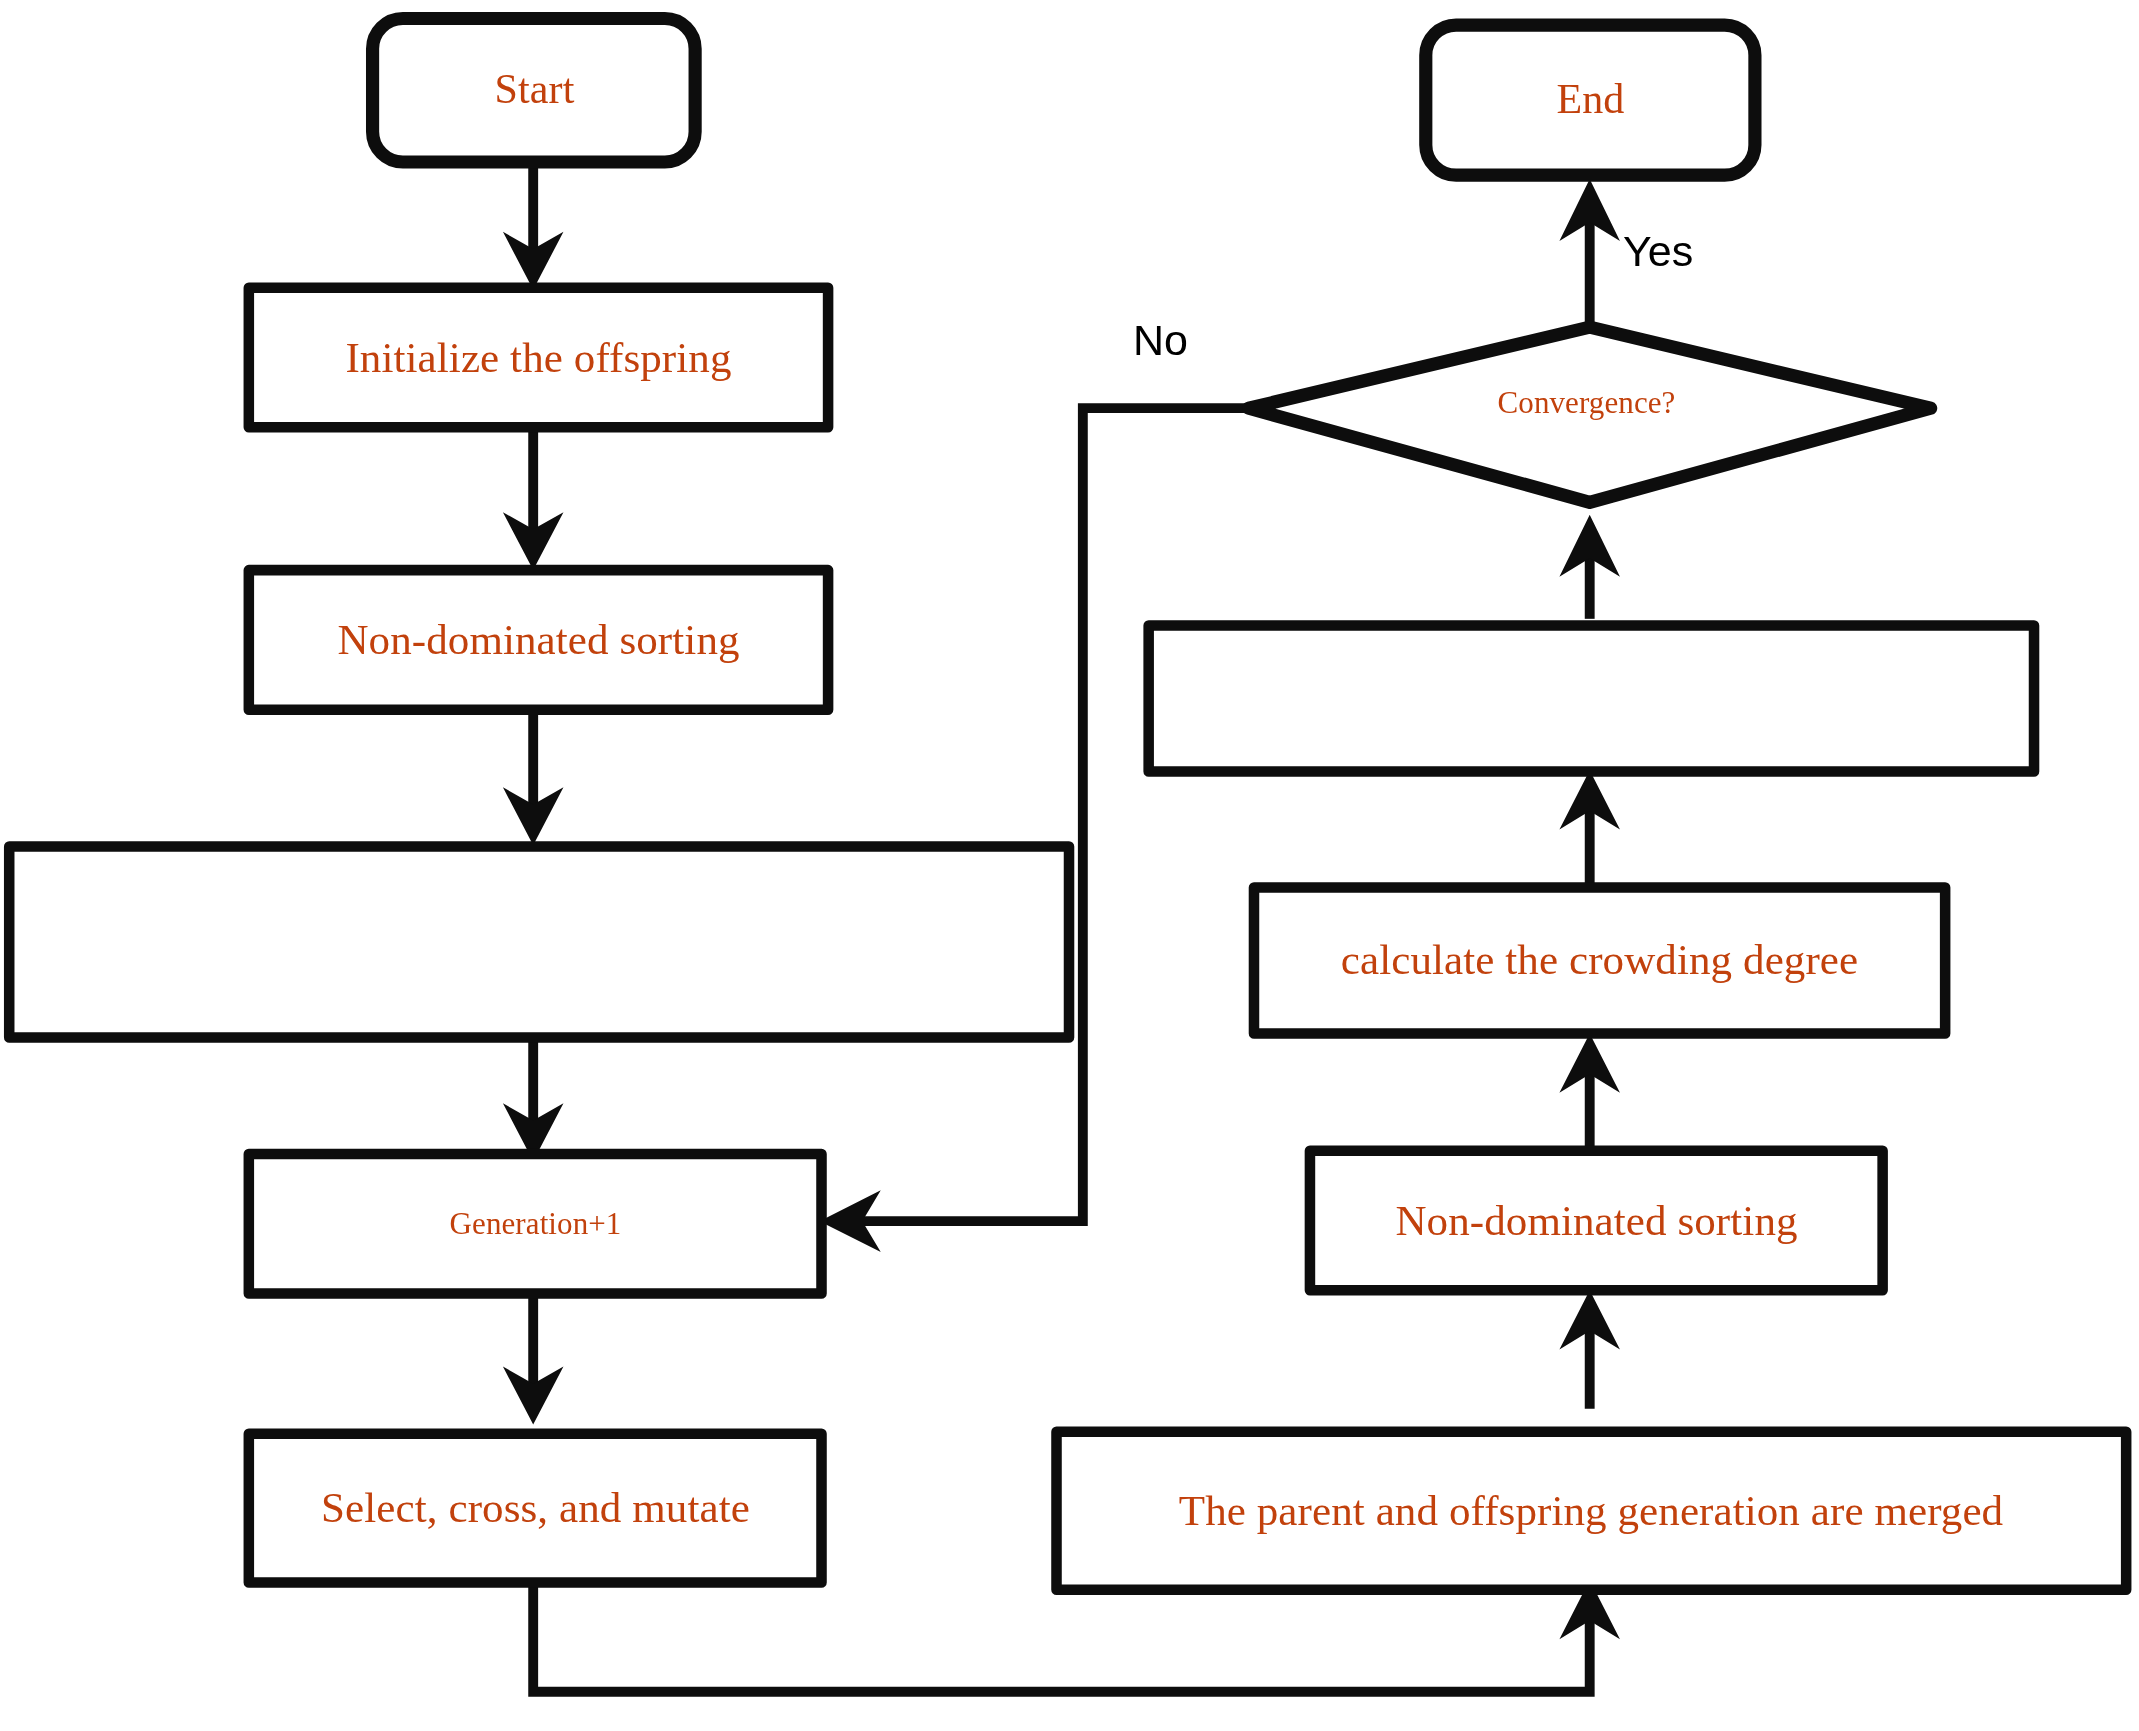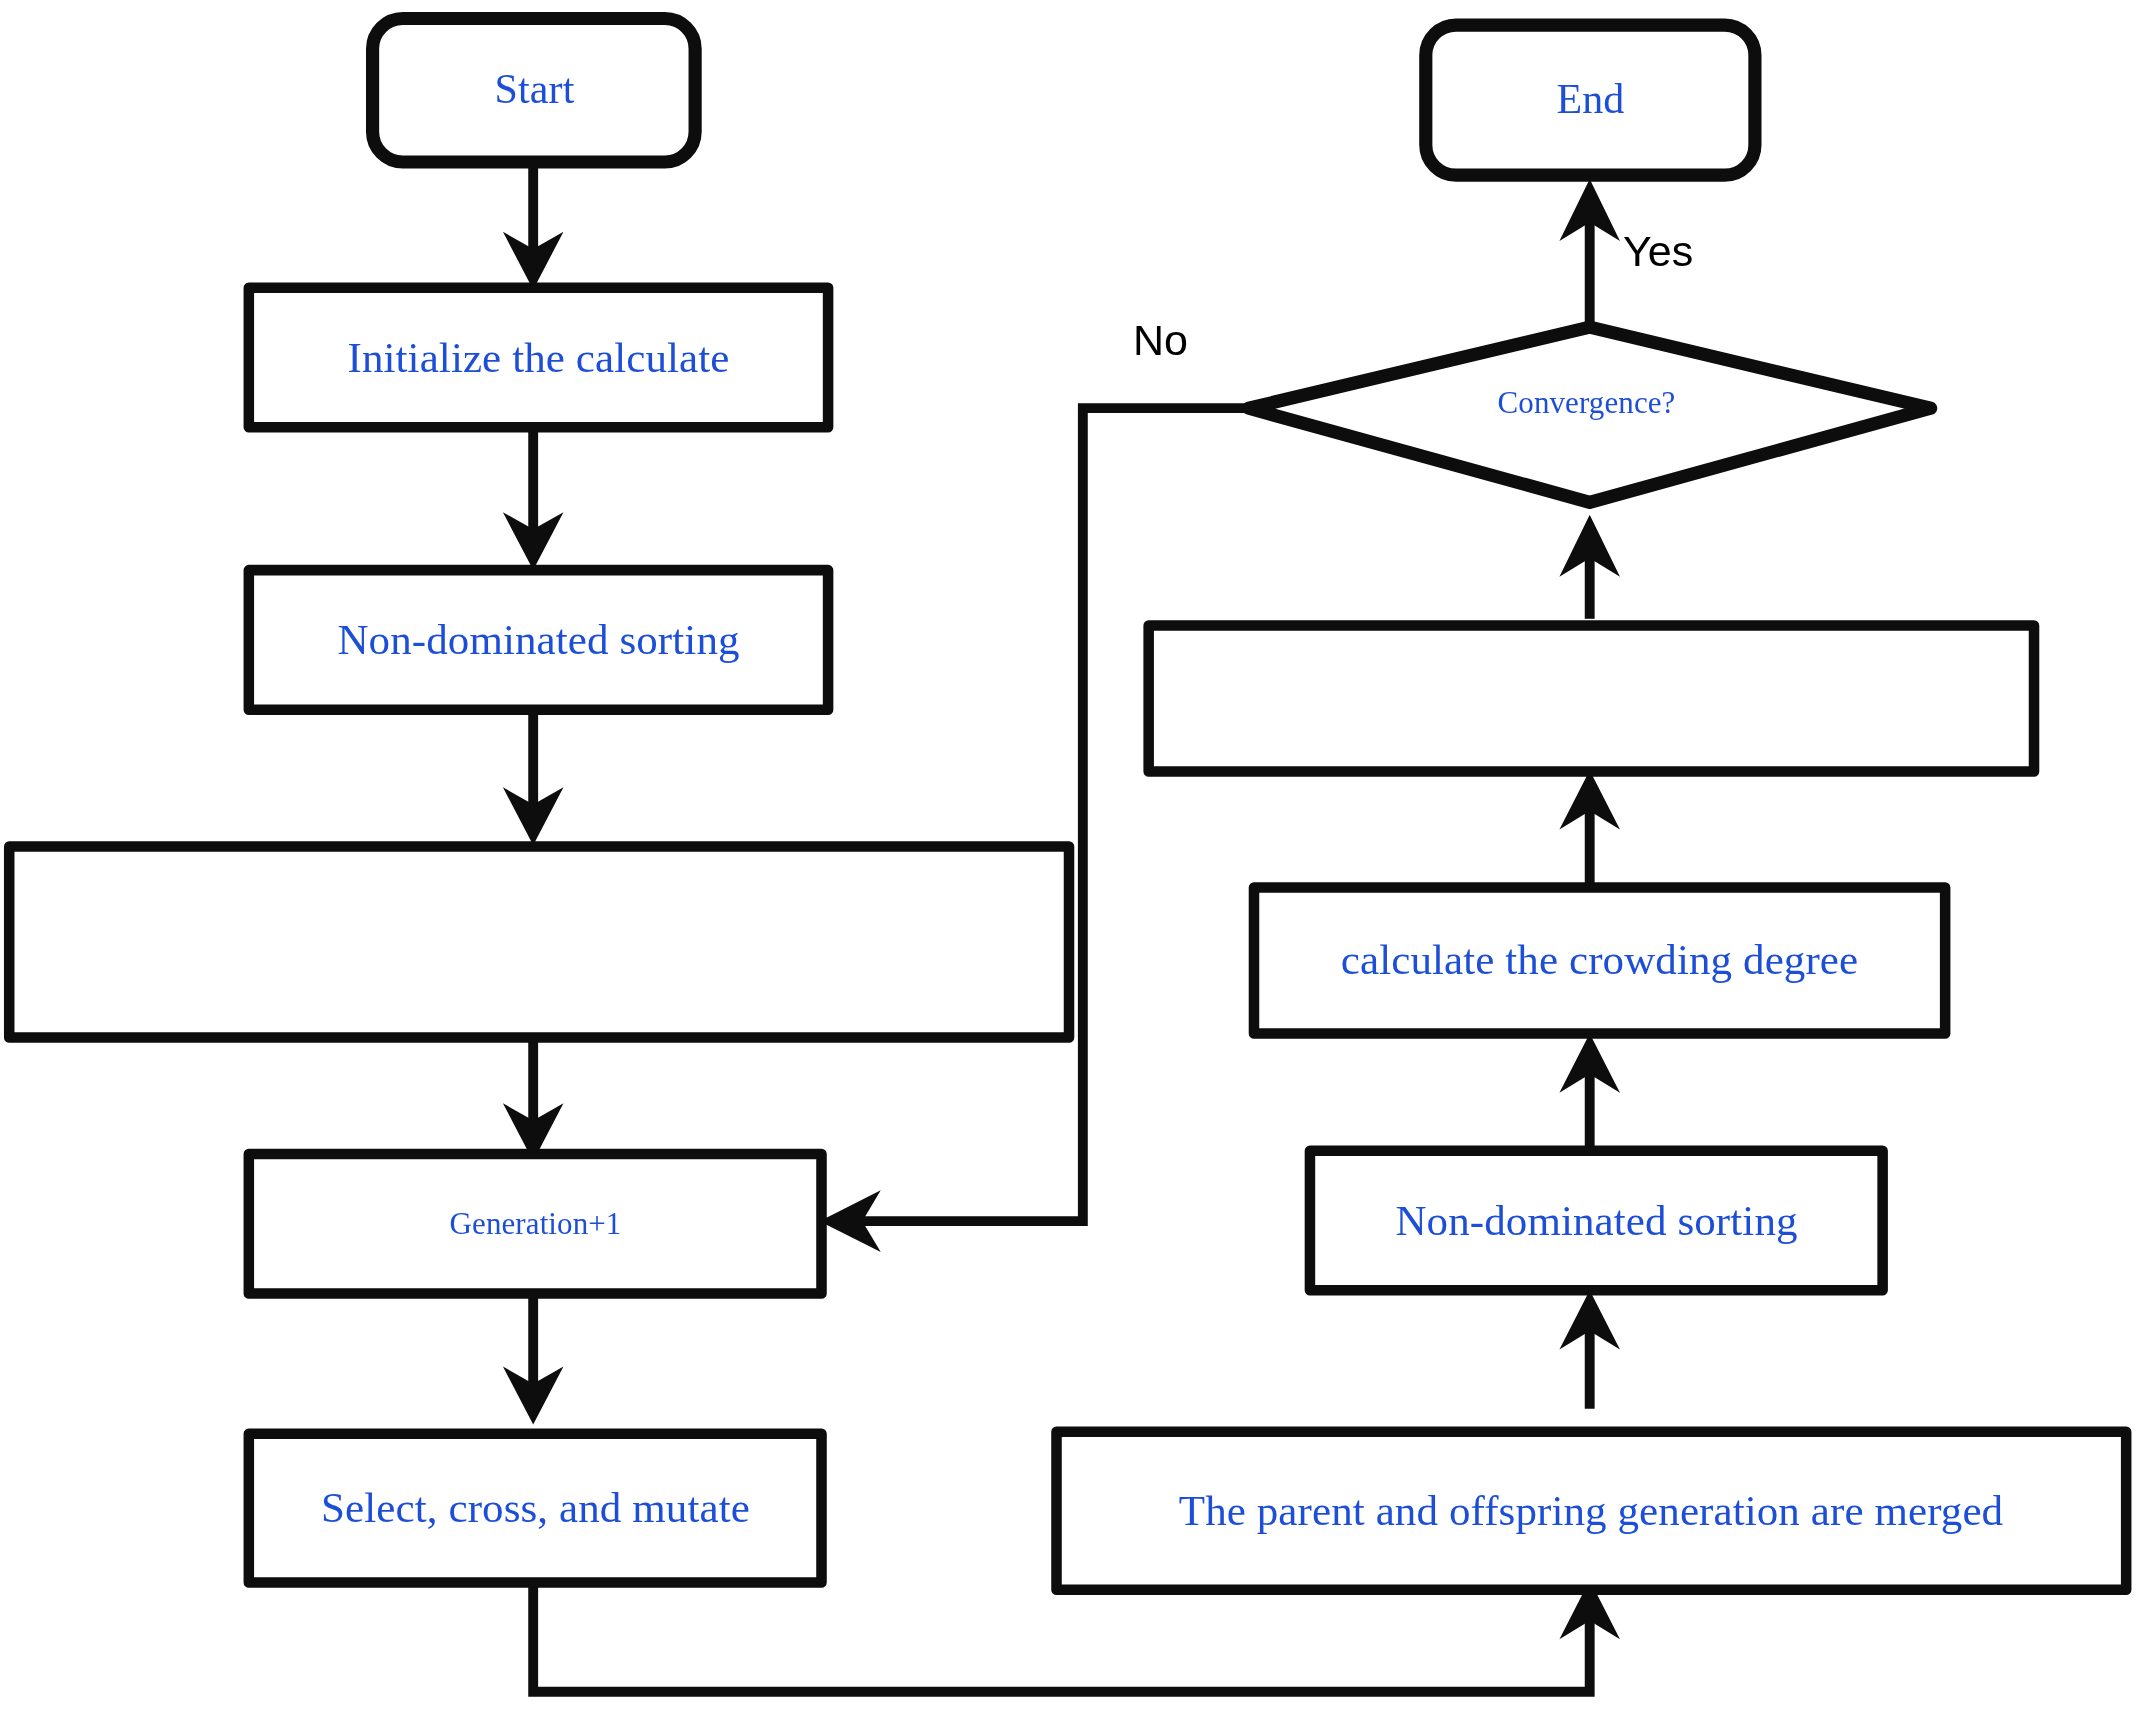--- a/index.html
+++ b/index.html
@@ -45,21 +45,21 @@
   .conn-arrow {
     fill: #0d0d0d;
     stroke: none;
   }
   .node-text {
     position: absolute;
     display: flex;
     align-items: center;
     justify-content: center;
     text-align: center;
-    color: #1d4ed8;
+    color: #c2410c;
     font-family: "Liberation Serif", "DejaVu Serif", serif;
     line-height: 1.55;
     letter-spacing: 0.1px;
     white-space: pre-line;
     pointer-events: none;
   }
   .edge-label {
     position: absolute;
     color: #000000;
     font-family: Liberation Sans, sans-serif;
@@ -155,21 +155,21 @@
 
     <rect class="node-shape" x="1745" y="950" width="1345" height="222"></rect>
 
     <polygon class="node-shape decision" points="2415,497 2933,620 2415,763 1897,620"></polygon>
   </svg>
 
   <div class="node-text" style="left:373px; top:18.4px; width:323px; height:143px; font-size:42px;">Start</div>
 
   <div class="node-text" style="left:1426px; top:25px; width:329px; height:150px; font-size:42px;">End</div>
 
-  <div class="node-text" style="left:249px; top:288px; width:579px; height:140px; font-size:43px;">Initialize the calculate</div>
+  <div class="node-text" style="left:249px; top:288px; width:579px; height:140px; font-size:43px;">Initialize the offspring</div>
 
   <div class="node-text" style="left:249px; top:570px; width:579px; height:140px; font-size:43px;">Non-dominated sorting</div>
 
 
   <div class="node-text" style="left:249px; top:1154px; width:573px; height:140px; font-size:31px;">Generation+1</div>
 
   <div class="node-text" style="left:1056px; top:1432px; width:1070px; height:158px; font-size:43px;">The parent and offspring generation are merged</div>
 
   <div class="node-text" style="left:249px; top:1434px; width:573px; height:149px; font-size:43px;">Select, cross, and mutate</div>
 

